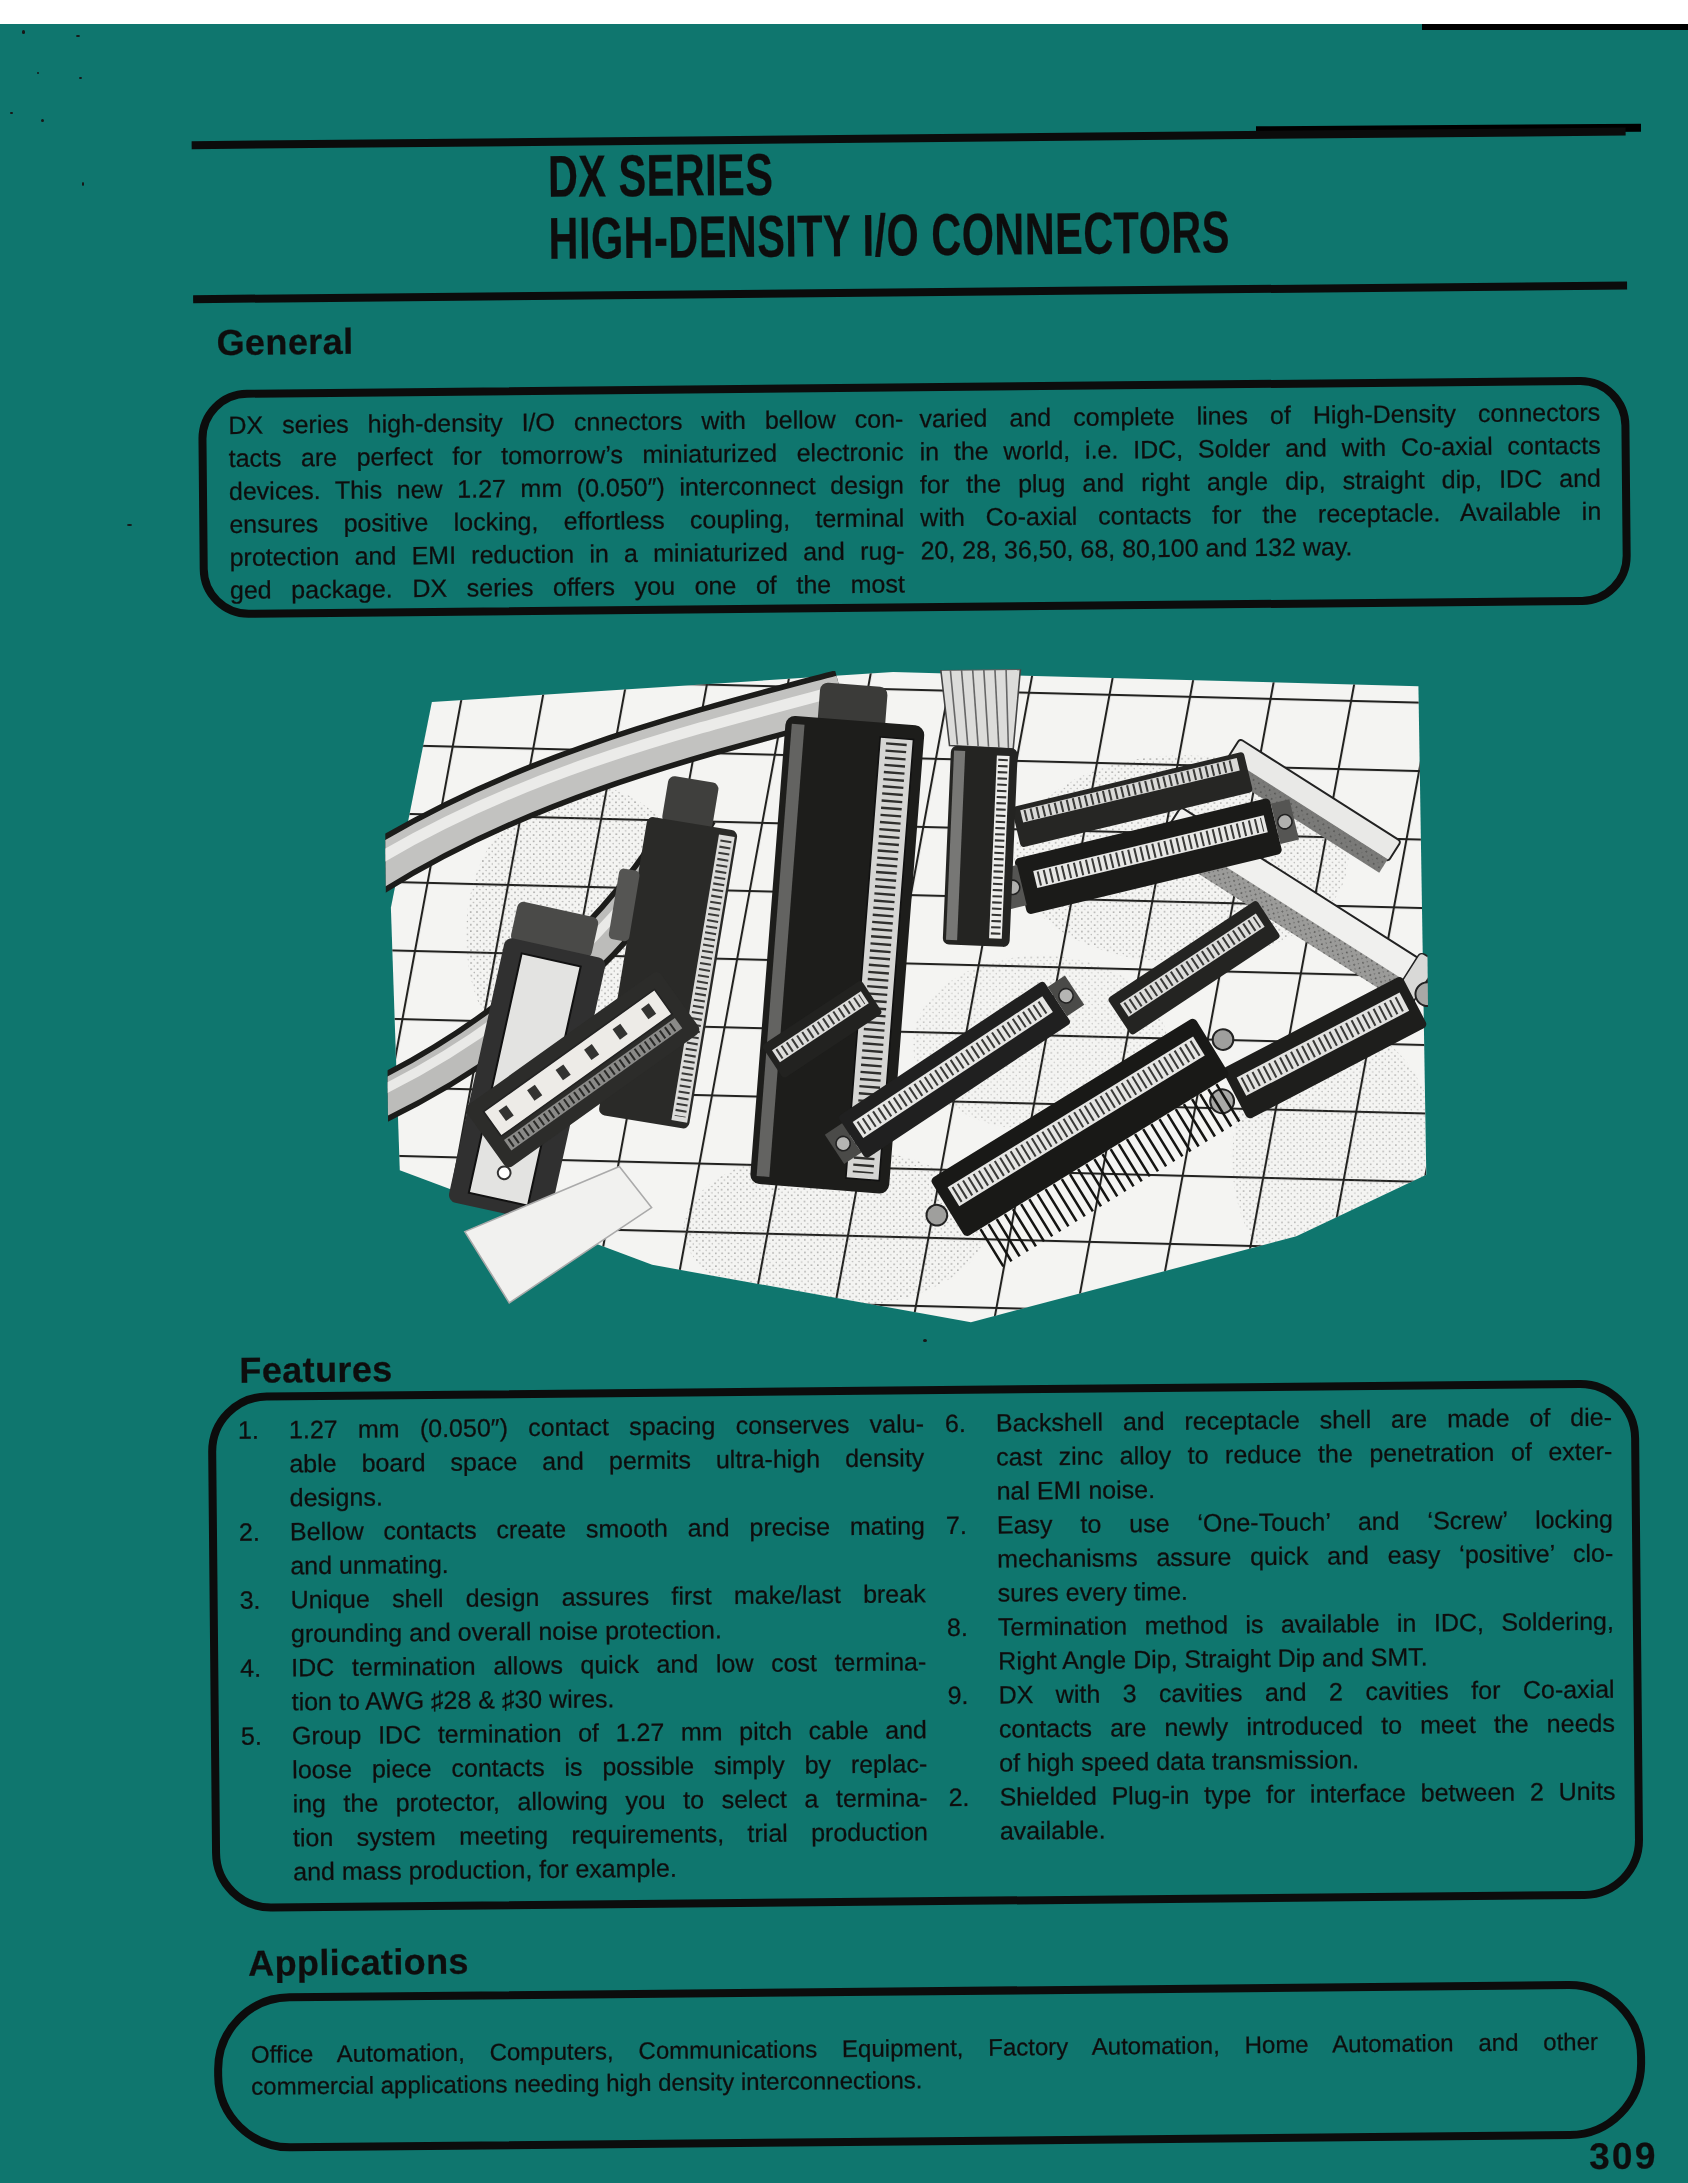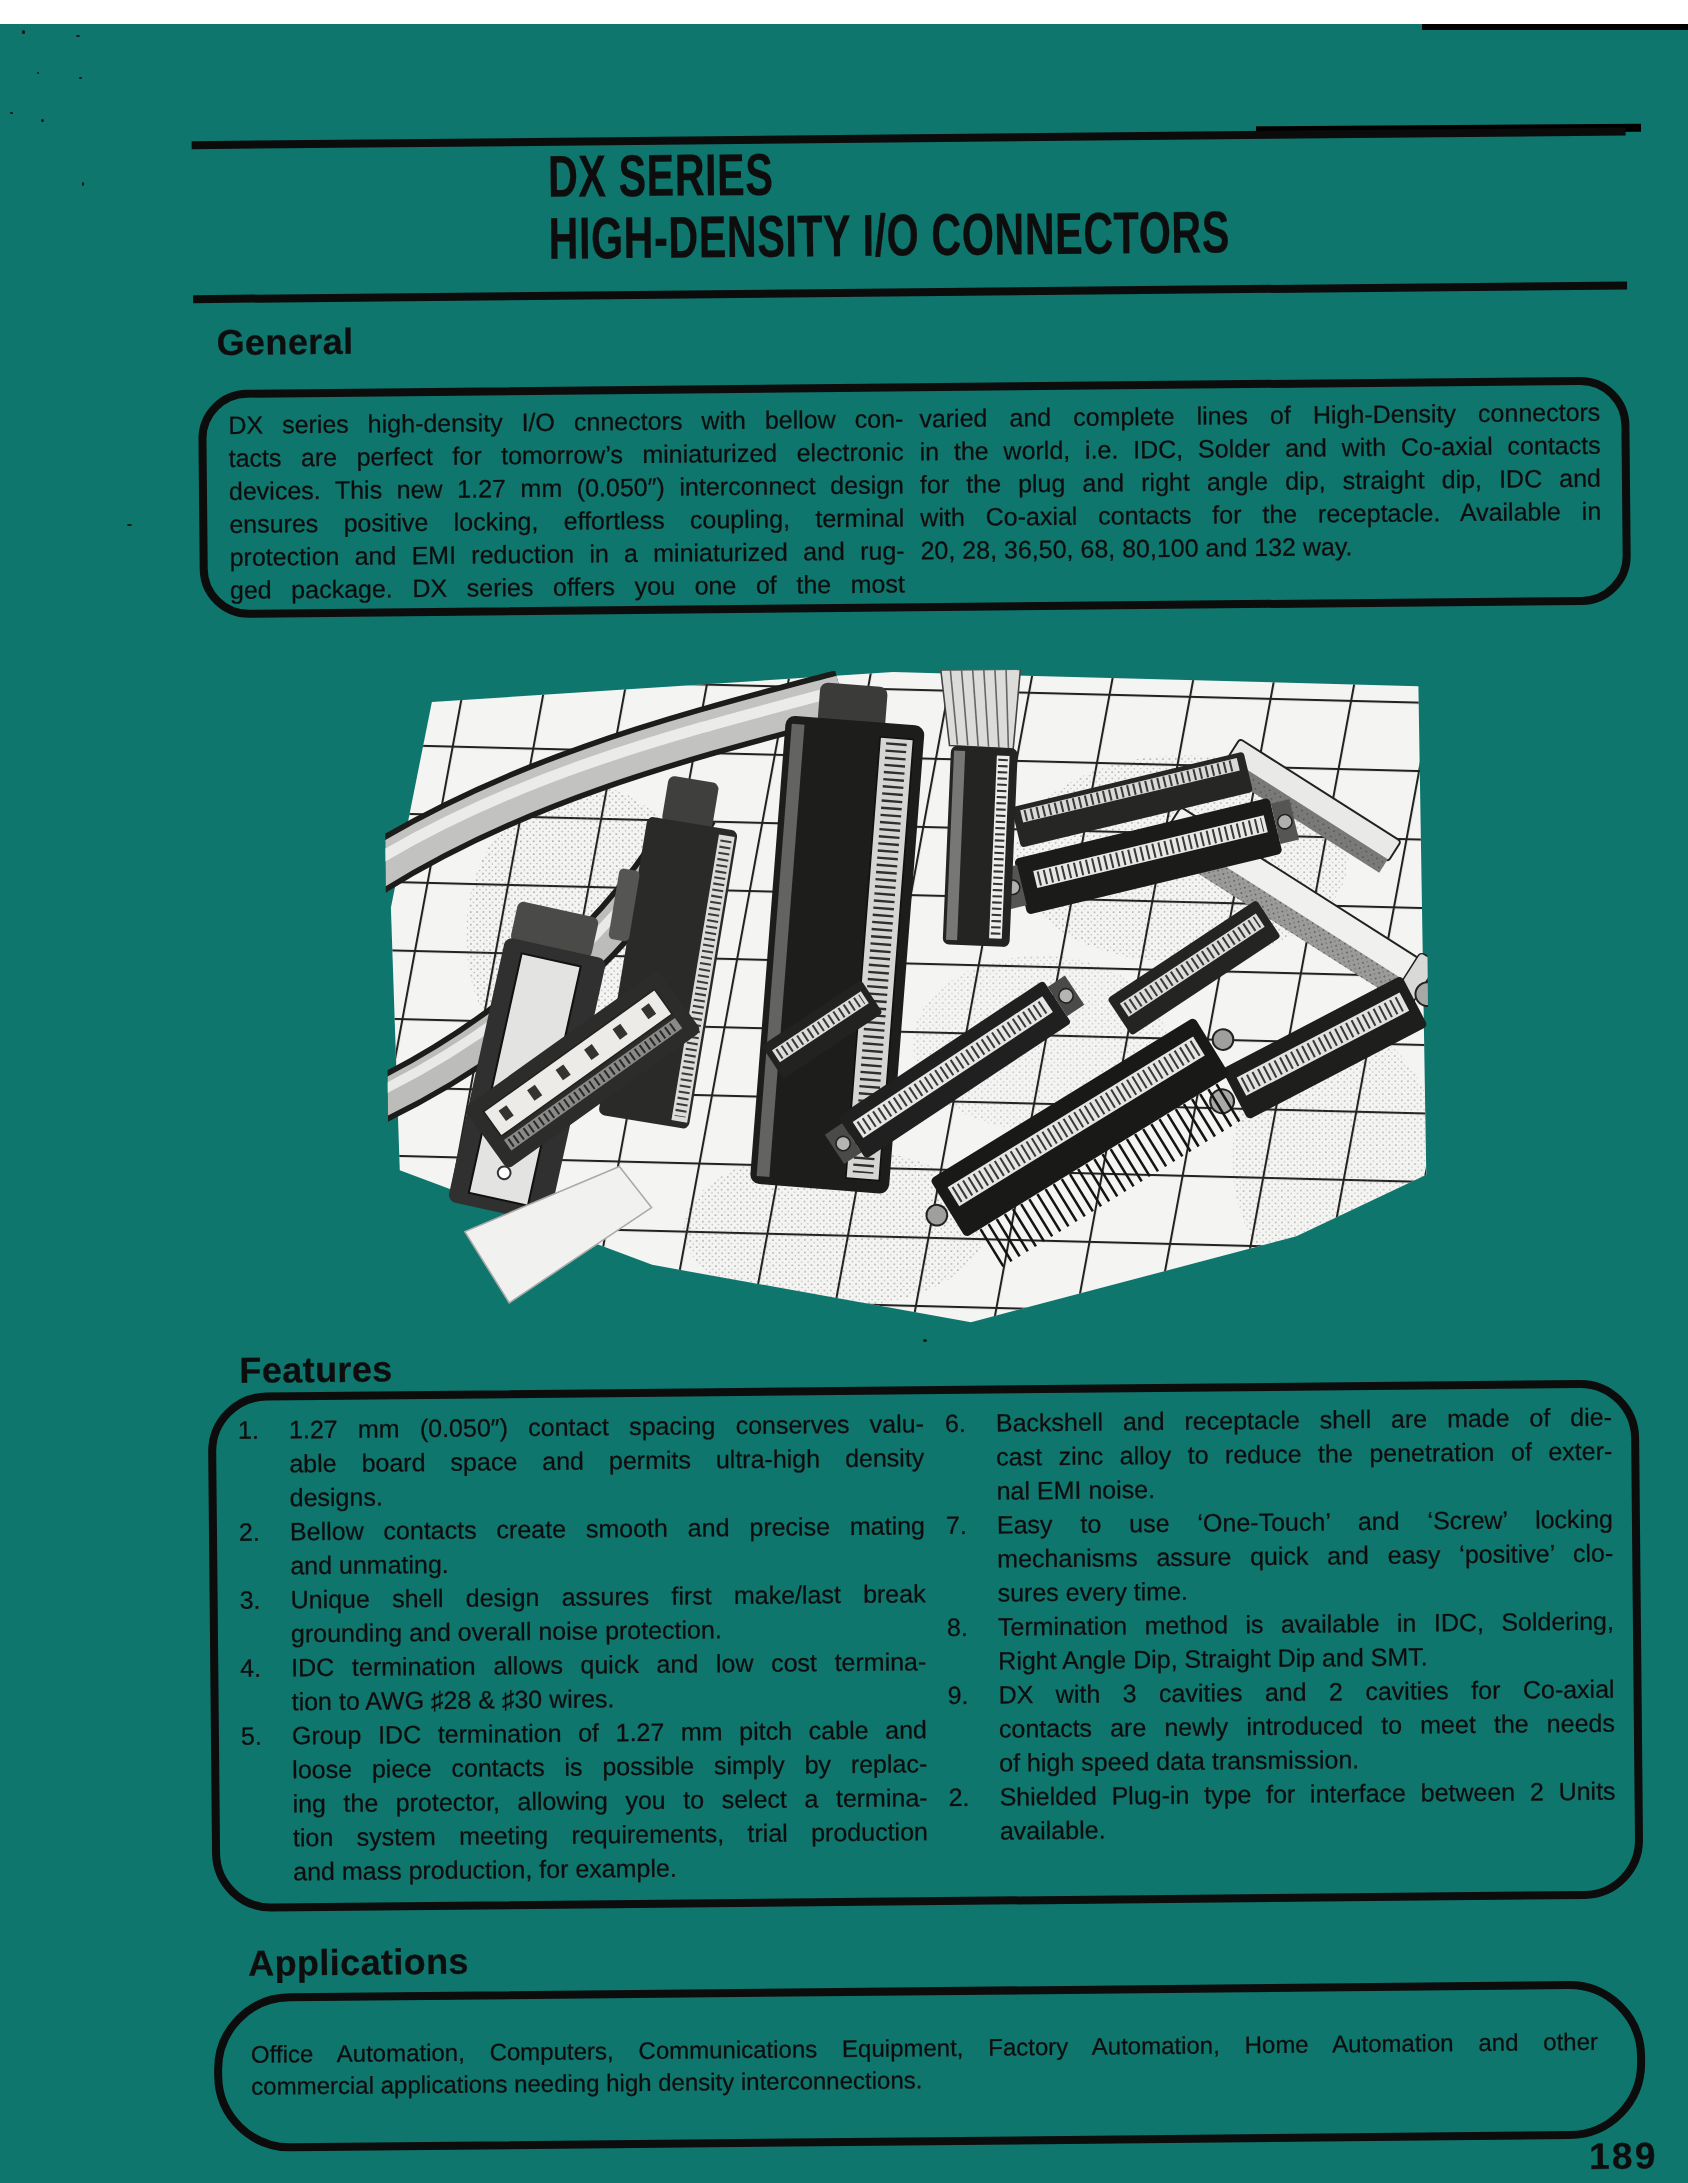--- a/index.html
+++ b/index.html
@@ -348,17 +348,17 @@
 
     <h2 class="h ha">Applications</h2>
 
     <div class="box abox copy">
       <div class="col acol">
           <div class="ln">Office Automation, Computers, Communications Equipment, Factory Automation, Home Automation and other</div>
           <div class="ln nj">commercial applications needing high density interconnections.</div>
         </div>
     </div>
 
-    <div class="pageno">189</div>
+    <div class="pageno">309</div>
 
   </div>
 </div>
 
 
 </body></html>

